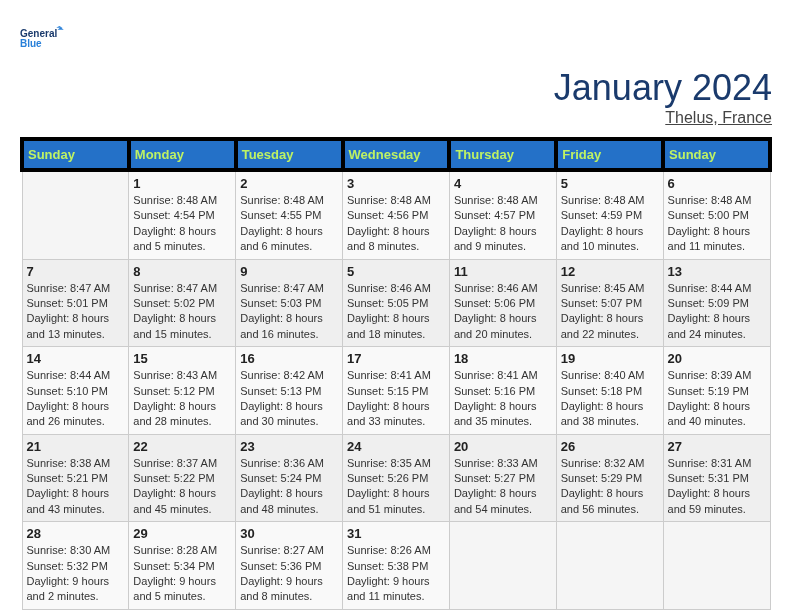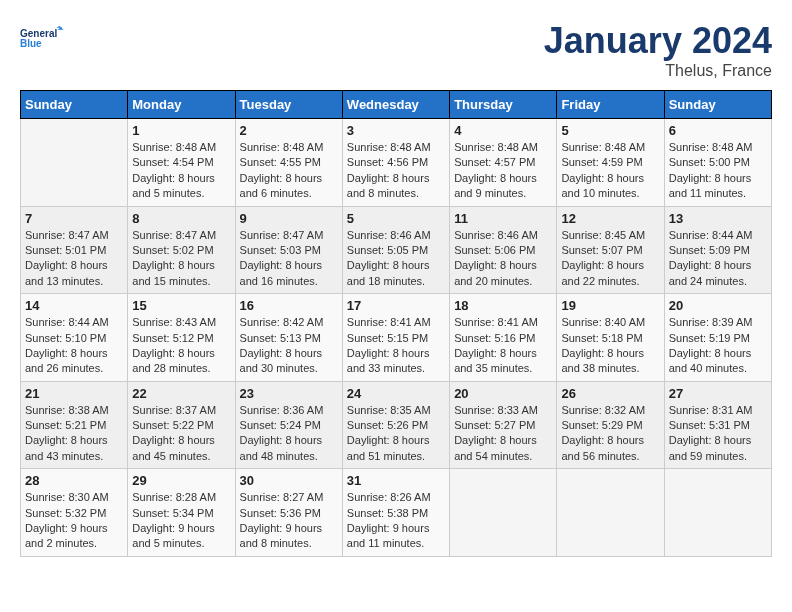--- a/index.html
+++ b/index.html
@@ -21,39 +21,41 @@
       display: flex;
       align-items: center;
       gap: 4px;
     }
     .title-area {
       text-align: right;
     }
     .month-title {
       font-size: 36px;
       color: #1a3a6c;
-      font-weight: bold;
+      font-weight: normal;
+      margin-top: 47px;
     }
     .location-title {
       font-size: 16px;
       color: #444;
+      text-decoration: underline;
     }
     table {
       width: 100%;
       border-collapse: collapse;
       font-size: 11px;
     }
     thead tr th {
       background-color: #2471c8;
-      color: #ffffff;
+      color: #bef264;
       padding: 6px 4px;
       text-align: left;
       font-size: 13px;
       font-weight: bold;
-      border: 1px solid #000000;
+      border: 4px solid #000000;
     }
     tbody tr td {
       border: 1px solid #ccc;
       vertical-align: top;
       padding: 4px;
       min-height: 80px;
       width: calc(100% / 7);
     }
     tbody tr:nth-child(odd) {
       background-color: #f9f9f9;

